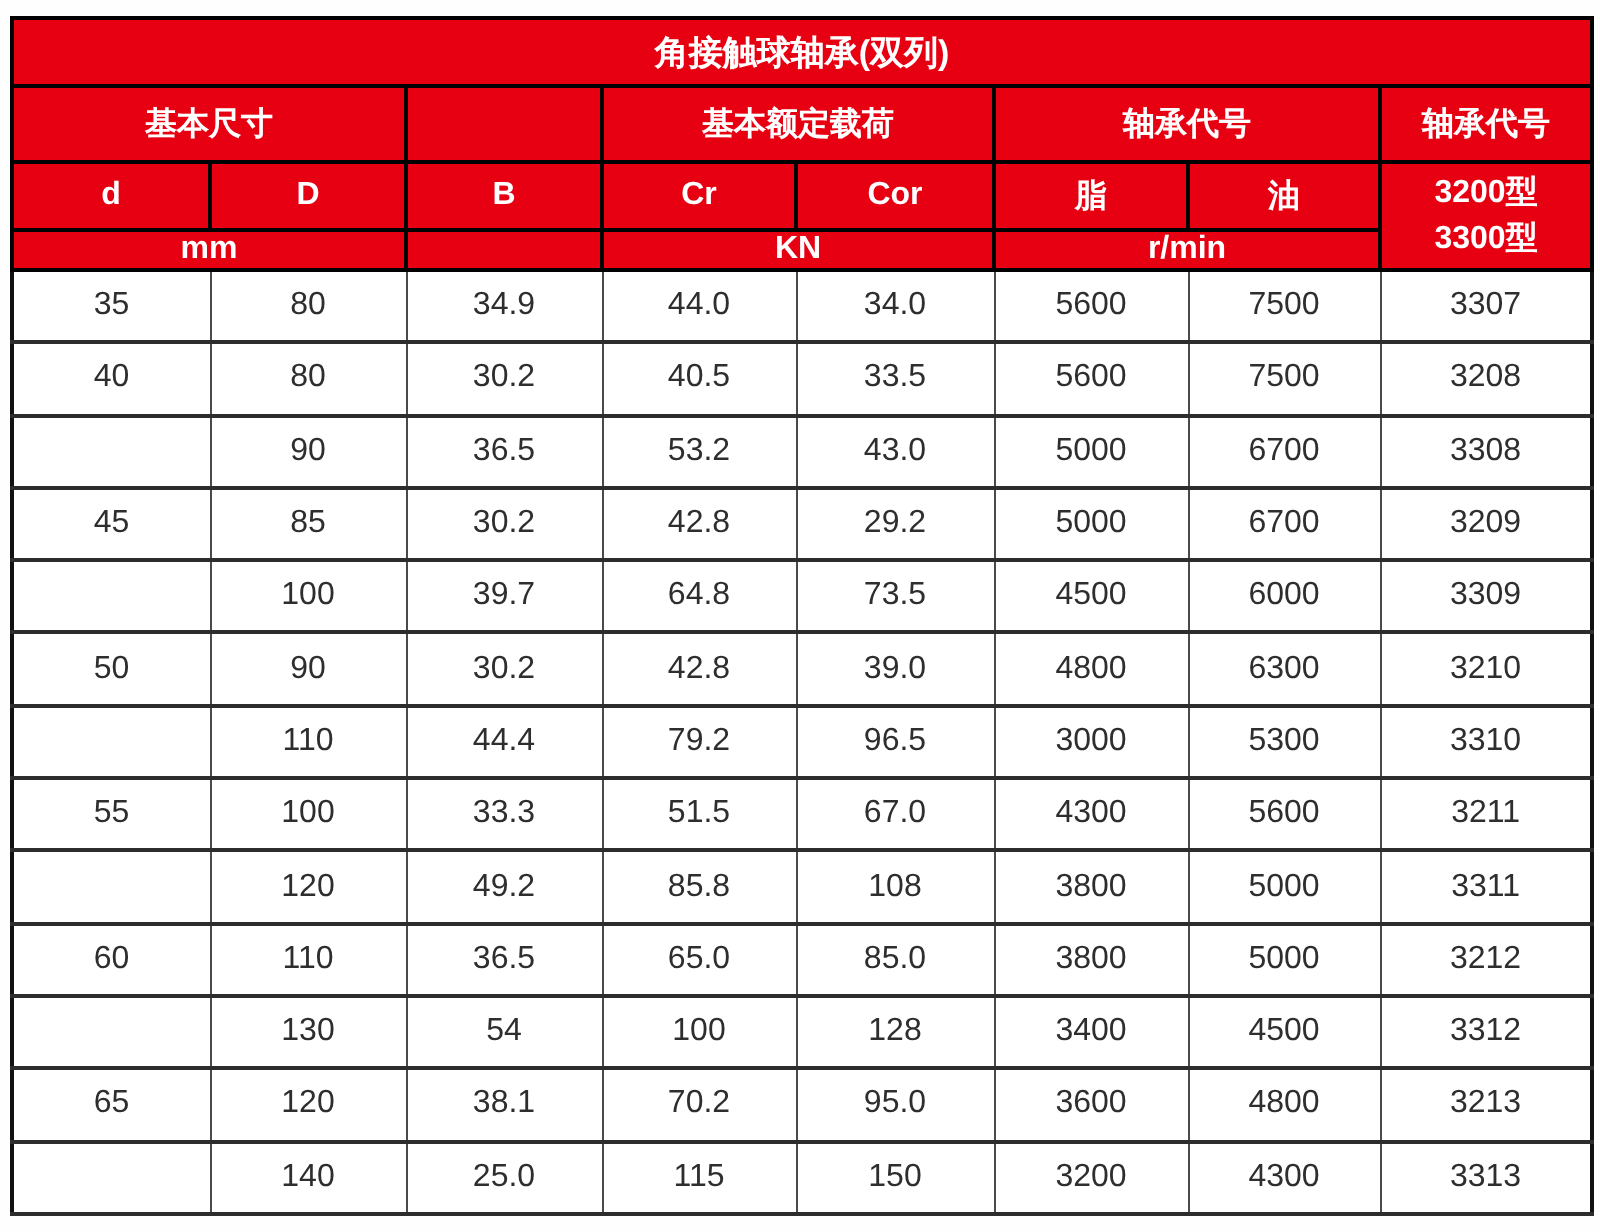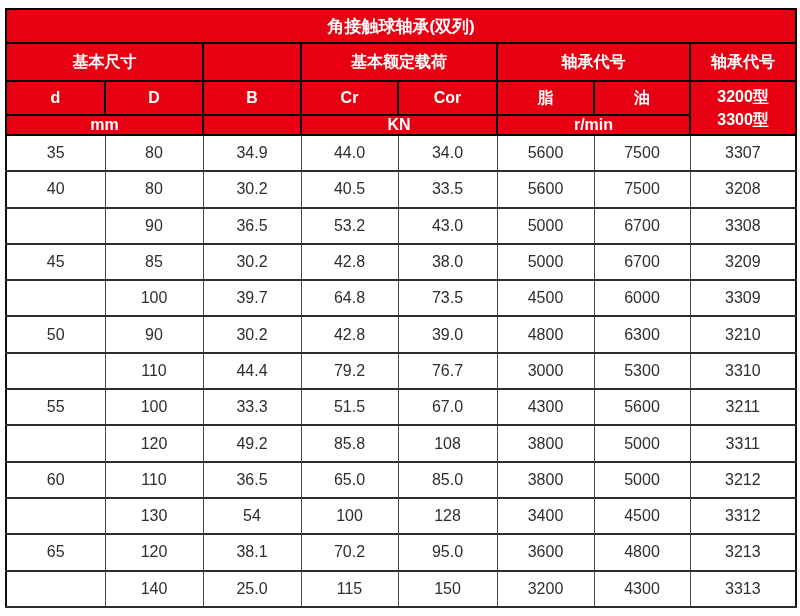--- a/index.html
+++ b/index.html
@@ -130,21 +130,21 @@
           <td>43.0</td>
           <td>5000</td>
           <td>6700</td>
           <td>3308</td>
         </tr>
         <tr>
           <td>45</td>
           <td>85</td>
           <td>30.2</td>
           <td>42.8</td>
-          <td>38.0</td>
+          <td>29.2</td>
           <td>5000</td>
           <td>6700</td>
           <td>3209</td>
         </tr>
         <tr>
           <td></td>
           <td>100</td>
           <td>39.7</td>
           <td>64.8</td>
           <td>73.5</td>
@@ -160,21 +160,21 @@
           <td>39.0</td>
           <td>4800</td>
           <td>6300</td>
           <td>3210</td>
         </tr>
         <tr>
           <td></td>
           <td>110</td>
           <td>44.4</td>
           <td>79.2</td>
-          <td>76.7</td>
+          <td>96.5</td>
           <td>3000</td>
           <td>5300</td>
           <td>3310</td>
         </tr>
         <tr>
           <td>55</td>
           <td>100</td>
           <td>33.3</td>
           <td>51.5</td>
           <td>67.0</td>

